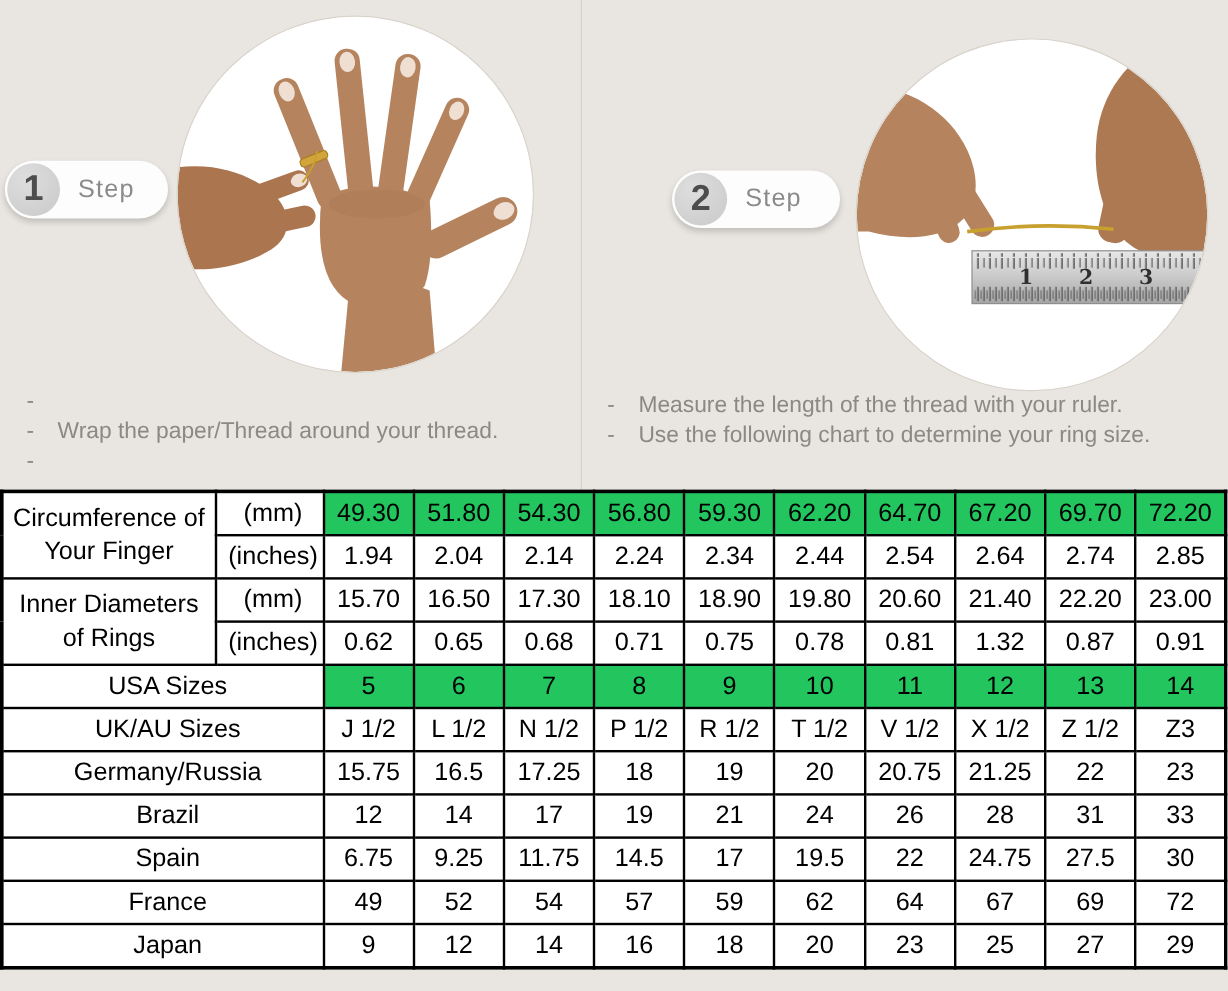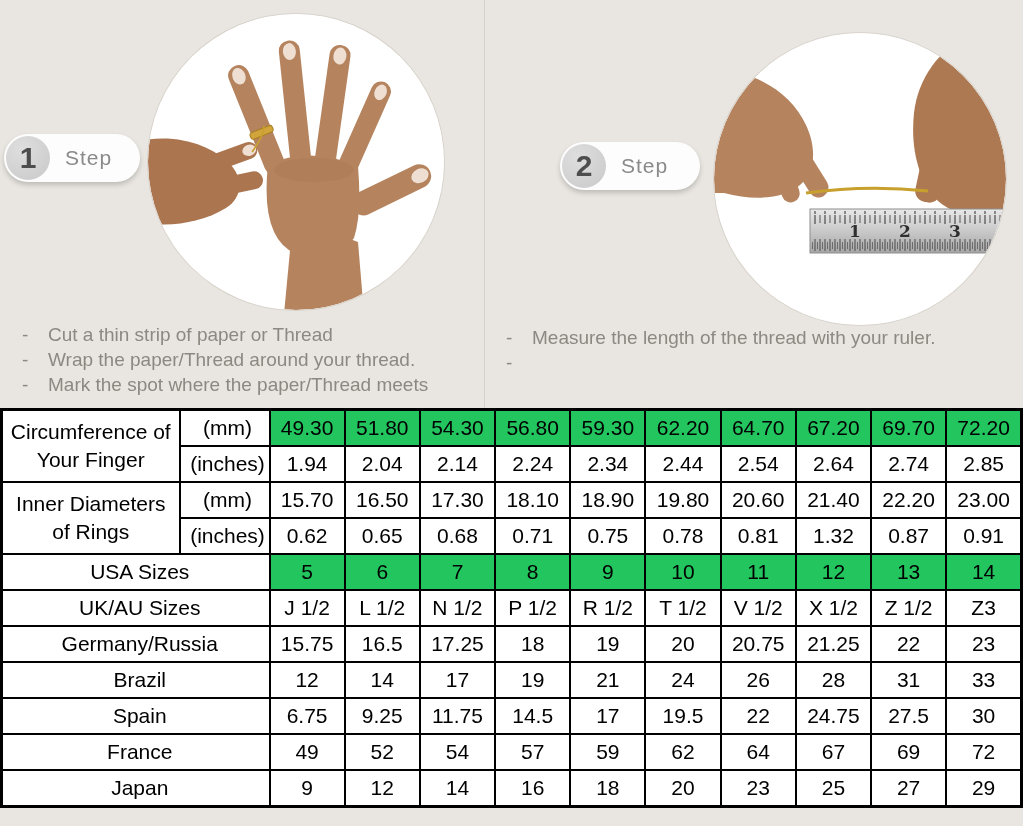--- a/index.html
+++ b/index.html
@@ -91,29 +91,27 @@
   </div>
 
   <div class="step-badge badge-1">
     <span class="step-num">1</span>
     <span class="step-word">Step</span>
   </div>
 
   <ul class="instructions inst-1">
       <li>
         <span class="dash">-</span>
-        <span>Cut a thin strip of paper or Thread</span>
       </li>
       <li>
         <span class="dash">-</span>
         <span>Wrap the paper/Thread around your thread.</span>
       </li>
       <li>
         <span class="dash">-</span>
-        <span>Mark the spot where the paper/Thread meets</span>
       </li>
     </ul>
 
   <div class="divider"></div>
 
   <div class="photo photo-2">
     <svg viewBox="0 0 292 292" width="292" height="292">
       <defs>
         <clipPath id="cp2">
             <circle cx="146" cy="146" r="146"></circle>
@@ -162,20 +160,21 @@
     <span class="step-word">Step</span>
   </div>
 
   <ul class="instructions inst-2">
       <li>
         <span class="dash">-</span>
         <span>Measure the length of the thread with your ruler.</span>
       </li>
       <li>
         <span class="dash">-</span>
+        <span>Use the following chart to determine your ring size.</span>
       </li>
     </ul>
 
 </div>
 
 <table class="size-table" id="size-table">
   <colgroup id="size-table-cols">
       <col style="width: 178px;">
       <col style="width: 90px;">
       <col>

